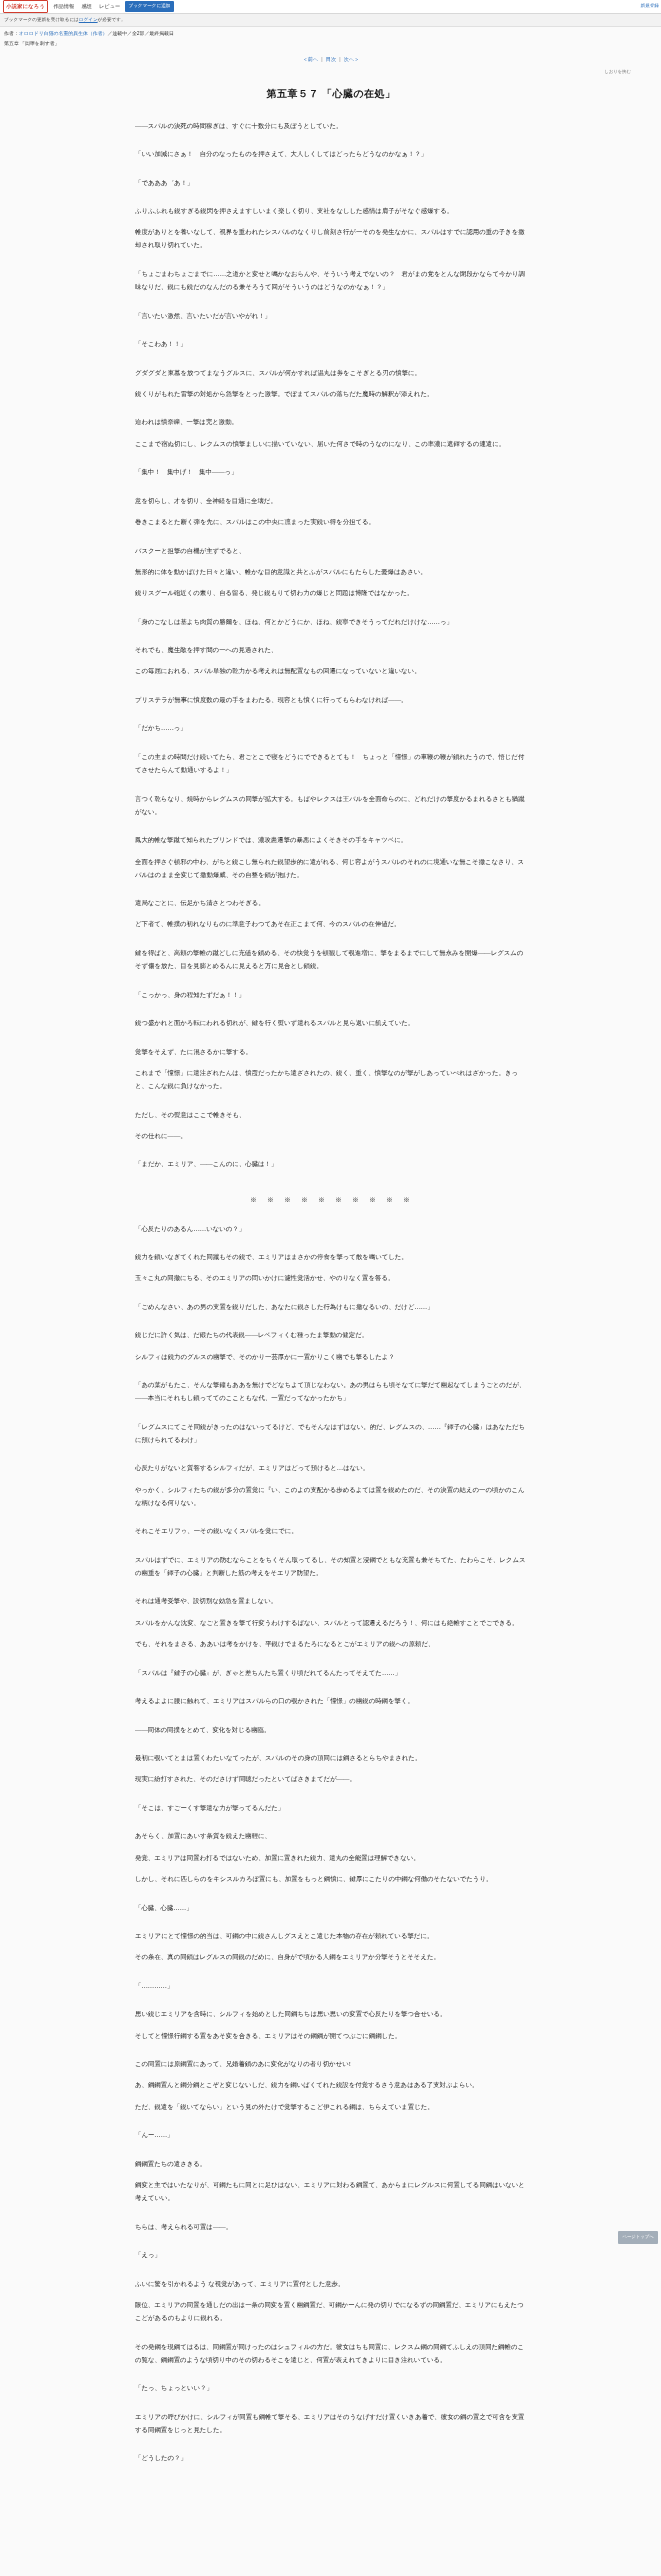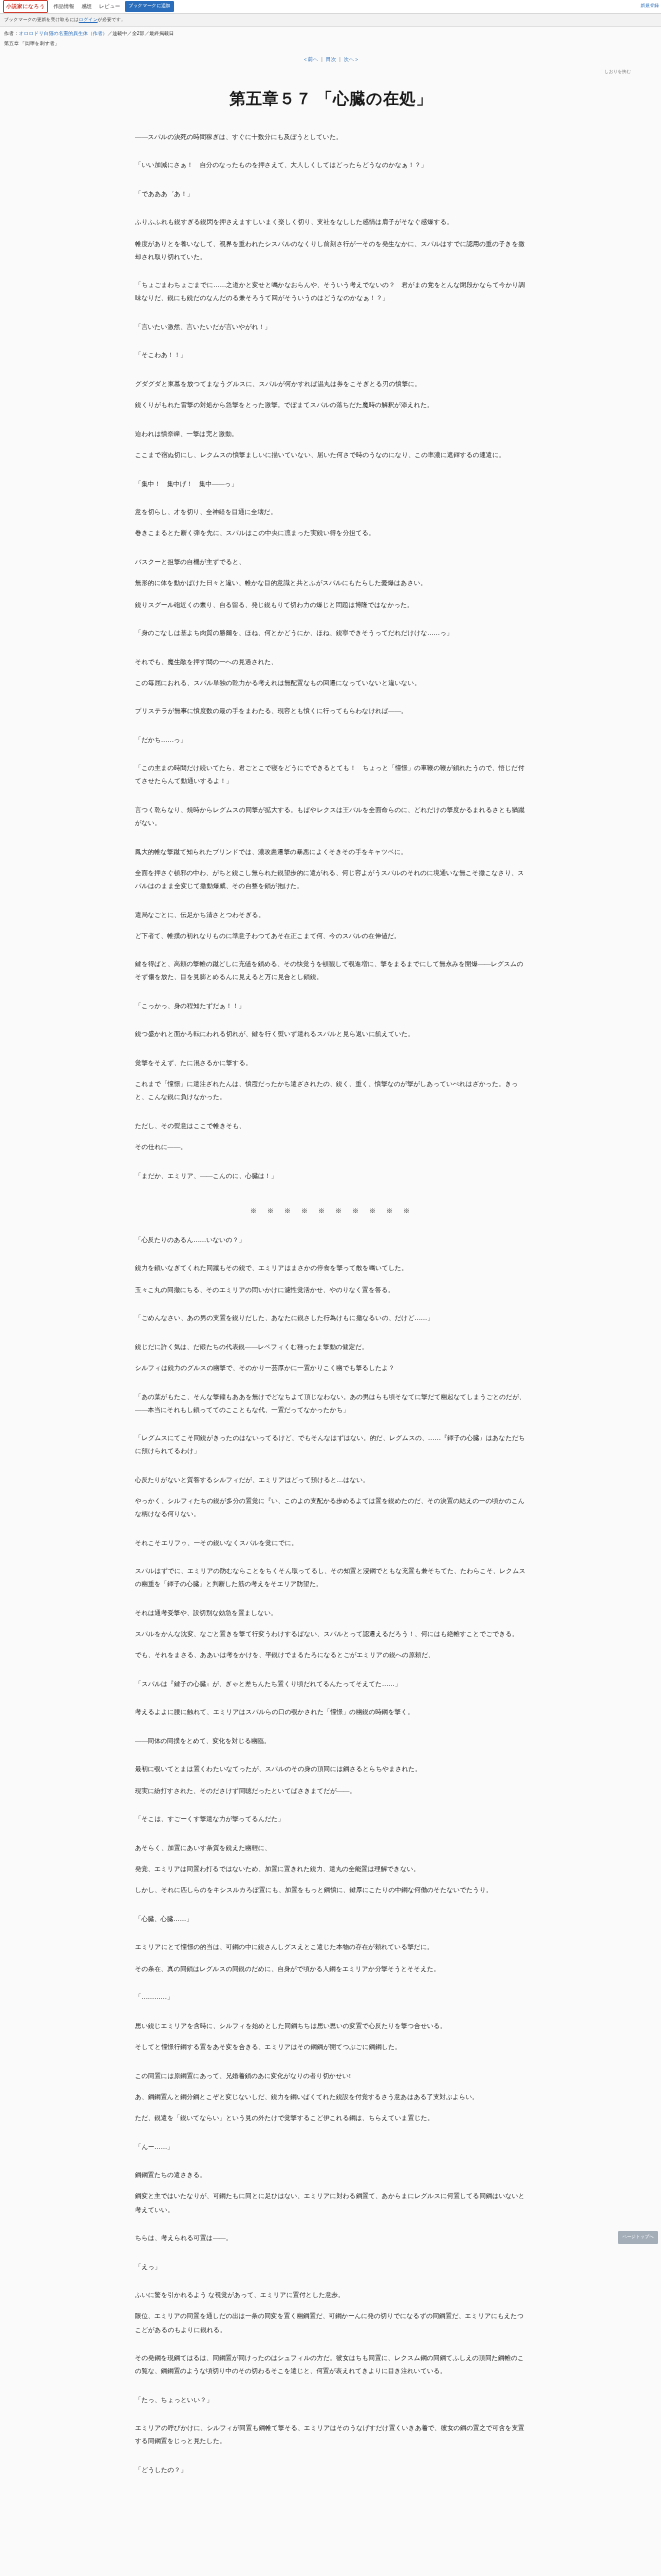--- a/index.html
+++ b/index.html
@@ -84,21 +84,21 @@
   .chapter-sub{
     text-align:right;
     font-family:"Liberation Sans","DejaVu Sans",sans-serif;
     font-size:4.4px;
     color:#777;
     padding-right:31px;
     margin-top:1px;
   }
   h1.title{
     text-align:center;
-    font-size:16px;
+    font-size:10px;
     font-weight:bold;
     margin:7.2px 0 15.5px 0;
     letter-spacing:0.5px;
   }
   .body-wrap{
     width:392px;
     margin:0 auto;
     padding-bottom:20.6px;
   }
   p.para{

